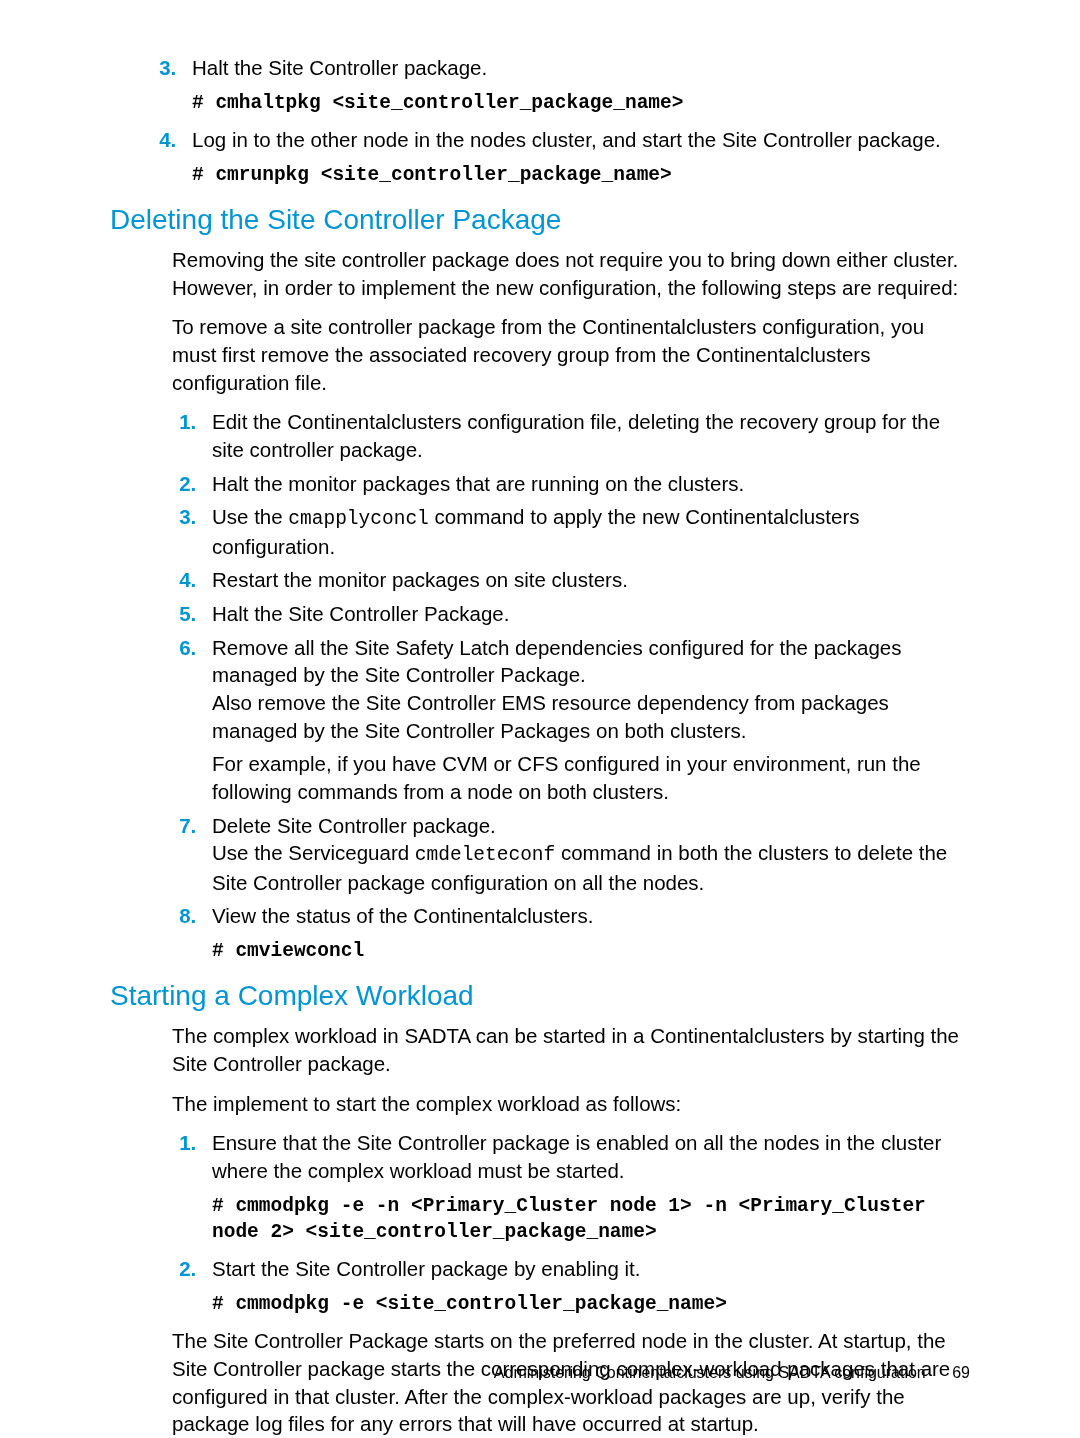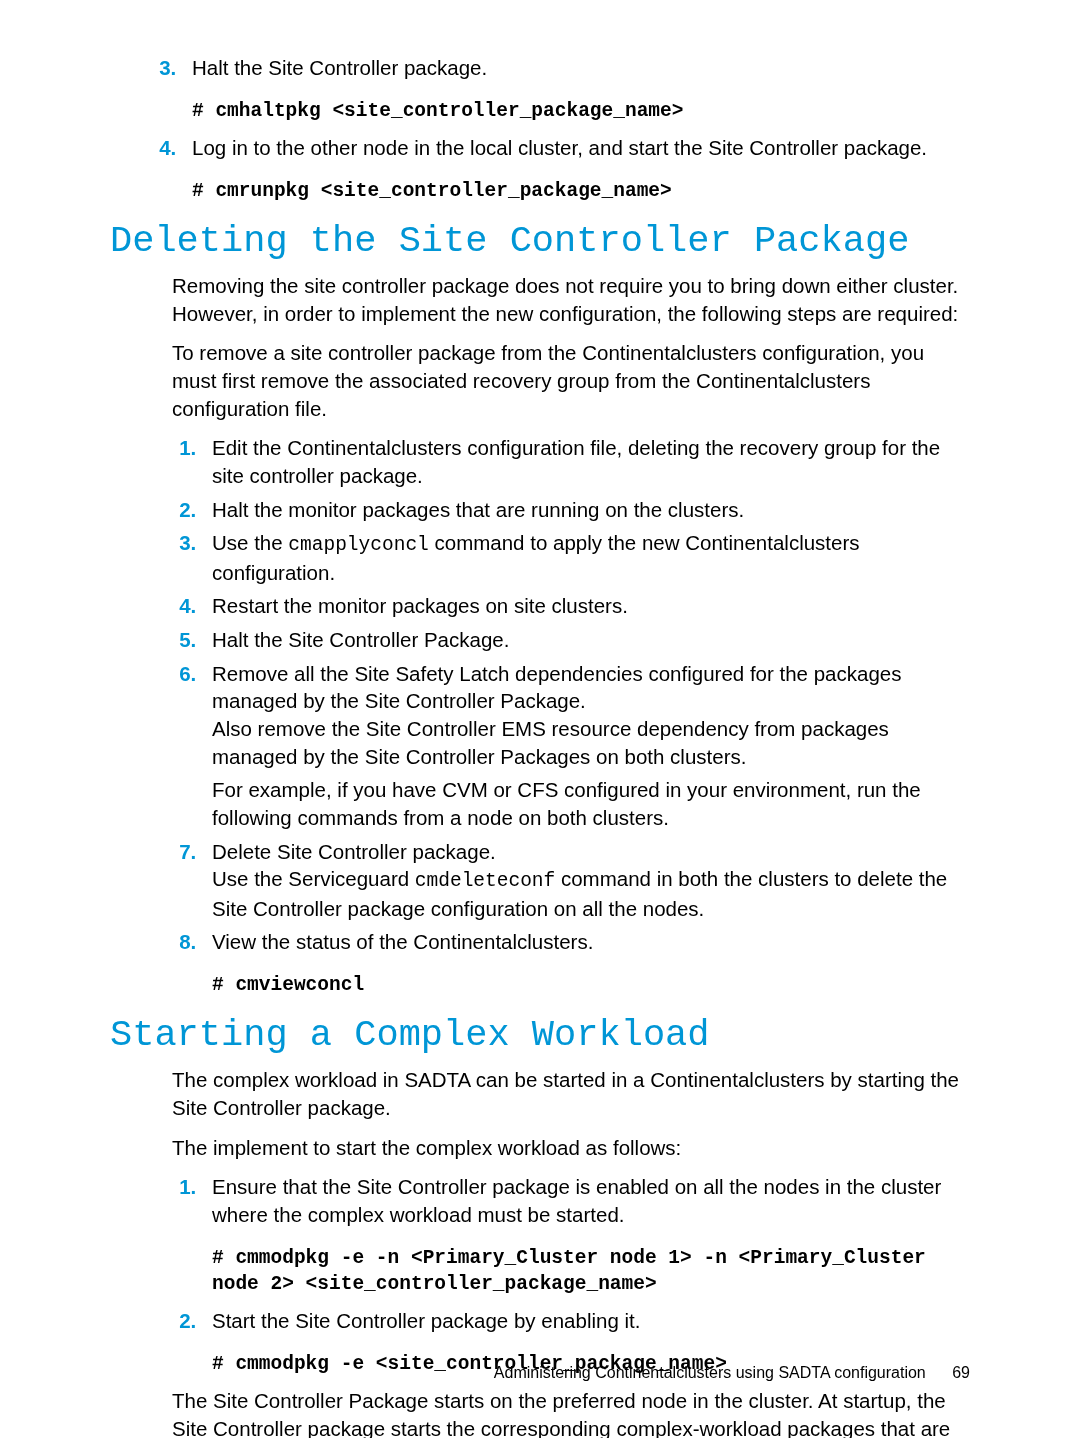--- a/index.html
+++ b/index.html
@@ -35,28 +35,28 @@
     font-weight: bold;
     color: #0096d6;
   }
   .code {
     font-family: "Courier New", Courier, monospace;
     font-size: 19.5px;
     white-space: pre-wrap;
   }
   .code.bold { font-weight: bold; }
   .li-cmd {
-    margin: 16px 0 10px 0;
+    margin: 8px 0 10px 0;
   }
   h2.section {
     color: #0096d6;
     font-weight: 400;
-    font-size: 37px;
+    font-size: 28px;
     margin: 16px 0 10px 0;
-    font-family: Liberation Mono, monospace;
+    font-family: Liberation Sans, sans-serif;
   }
   p.body {
     font-size: 20.5px;
     line-height: 1.35;
     margin: 0 0 12px 0;
   }
   .indent-body {
     margin-left: 62px;
   }
   .li-para {
@@ -79,21 +79,21 @@
 <body>
 
 <div class="page">
 
   <ol class="top" start="3">
     <li>
       <span>Halt the Site Controller package.</span>
       <div class="li-cmd code bold"># cmhaltpkg &lt;site_controller_package_name&gt;</div>
     </li>
     <li>
-      <span>Log in to the other node in the local cluster, and start the Site Controller package.</span>
+      <span>Log in to the other node in the nodes cluster, and start the Site Controller package.</span>
       <div class="li-cmd code bold"># cmrunpkg &lt;site_controller_package_name&gt;</div>
     </li>
   </ol>
 
   <h2 class="section">Deleting the Site Controller Package</h2>
 
   <div class="indent-body">
     <p class="body">Removing the site controller package does not require you to bring down either cluster. However, in order to implement the new configuration, the following steps are required:</p>
     <p class="body">To remove a site controller package from the Continentalclusters configuration, you must first remove the associated recovery group from the Continentalclusters configuration file.</p>
 

